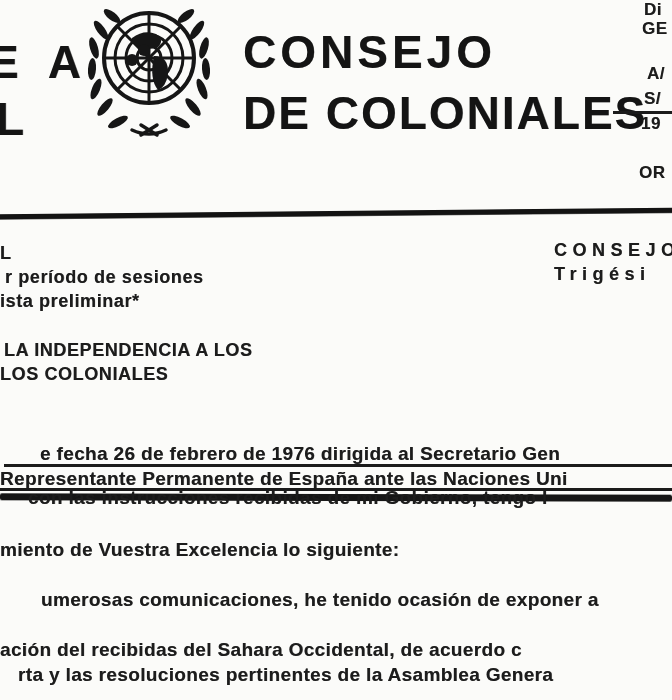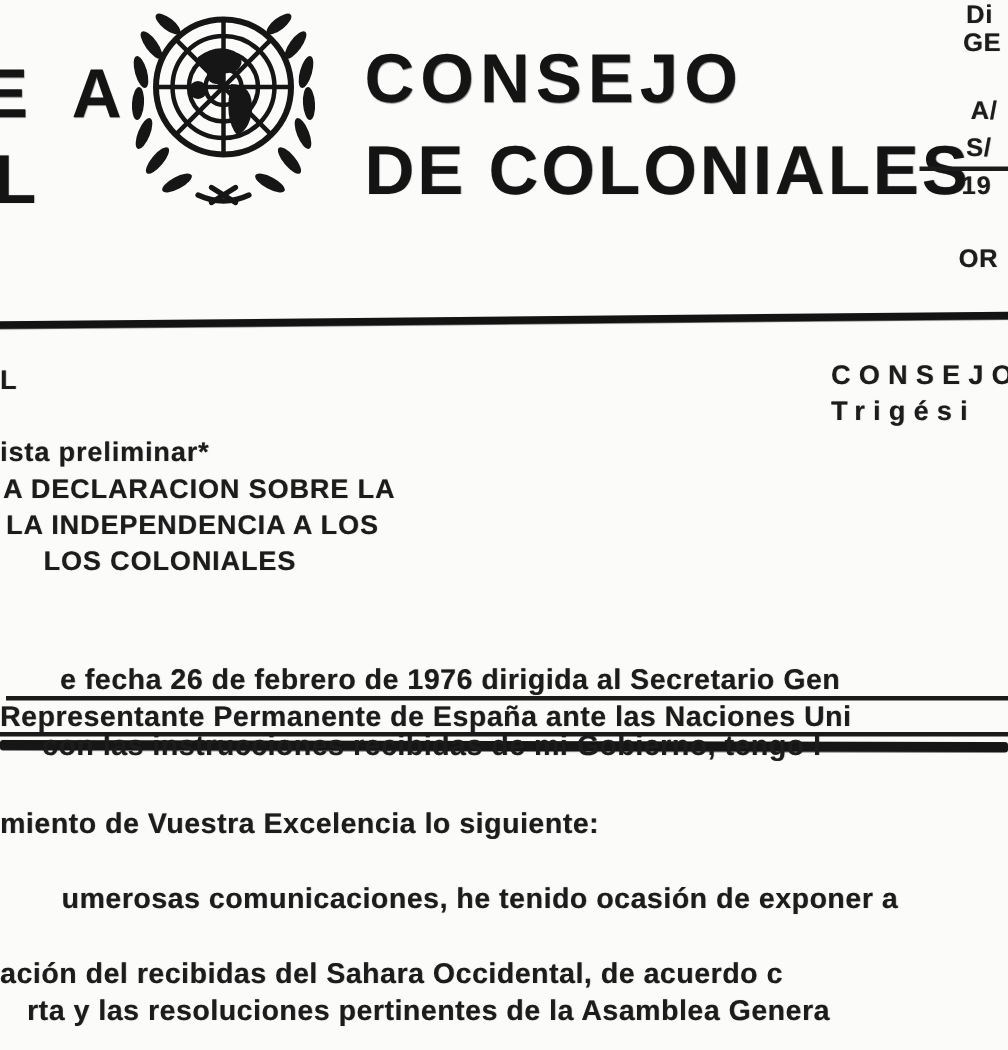--- a/index.html
+++ b/index.html
@@ -113,24 +113,24 @@
   <div class="tw tw-distr" style="left:642px;top:20px;">GE</div>
   <div class="tw tw-distr" style="left:647px;top:65px;">A/</div>
   <div class="tw tw-distr" style="left:644px;top:90px;">S/</div>
   <div class="underline" style="left:613px;top:111px;width:59px;height:3px;"></div>
   <div class="tw tw-distr" style="left:641px;top:115px;">19</div>
   <div class="tw tw-distr" style="left:639px;top:164px;">OR</div>
 
   <div class="rule" style="left:-3px;top:211px;width:680px;height:5px;transform:rotate(-0.55deg);"></div>
 
   <div class="tw tw-left" style="left:0px;top:244px;">L</div>
+  <div class="tw tw-left" style="left:5px;top:268px;">r período de sesiones</div>
   <div class="tw tw-left" style="left:0px;top:292px;">ista preliminar*</div>
-  <div class="tw tw-left" style="left:2px;top:317px;">A DECLARACION SOBRE LA</div>
   <div class="tw tw-left" style="left:4px;top:341px;">LA INDEPENDENCIA A LOS</div>
-  <div class="tw tw-left" style="left:0px;top:365px;padding-left:29px;">LOS COLONIALES</div>
+  <div class="tw tw-left" style="left:0px;top:365px;">LOS COLONIALES</div>
 
   <div class="tw tw-right" style="left:554px;top:241px;">CONSEJO</div>
   <div class="tw tw-right" style="left:554px;top:265px;">Trigési</div>
 
   <div class="tw tw-body" style="left:2px;top:444px;margin-left:38px;">e fecha 26 de febrero de 1976 dirigida al Secretario Gen</div>
   <div class="underline" style="left:4px;top:464px;width:668px;height:2.5px;"></div>
   <div class="tw tw-body" style="left:0px;top:469px;">Representante Permanente de España ante las Naciones Uni</div>
   <div class="underline" style="left:0px;top:488px;width:672px;height:2.5px;"></div>
   <div class="smudge" style="left:0px;top:494px;width:672px;height:7px;transform:rotate(0.12deg);"></div>
 

